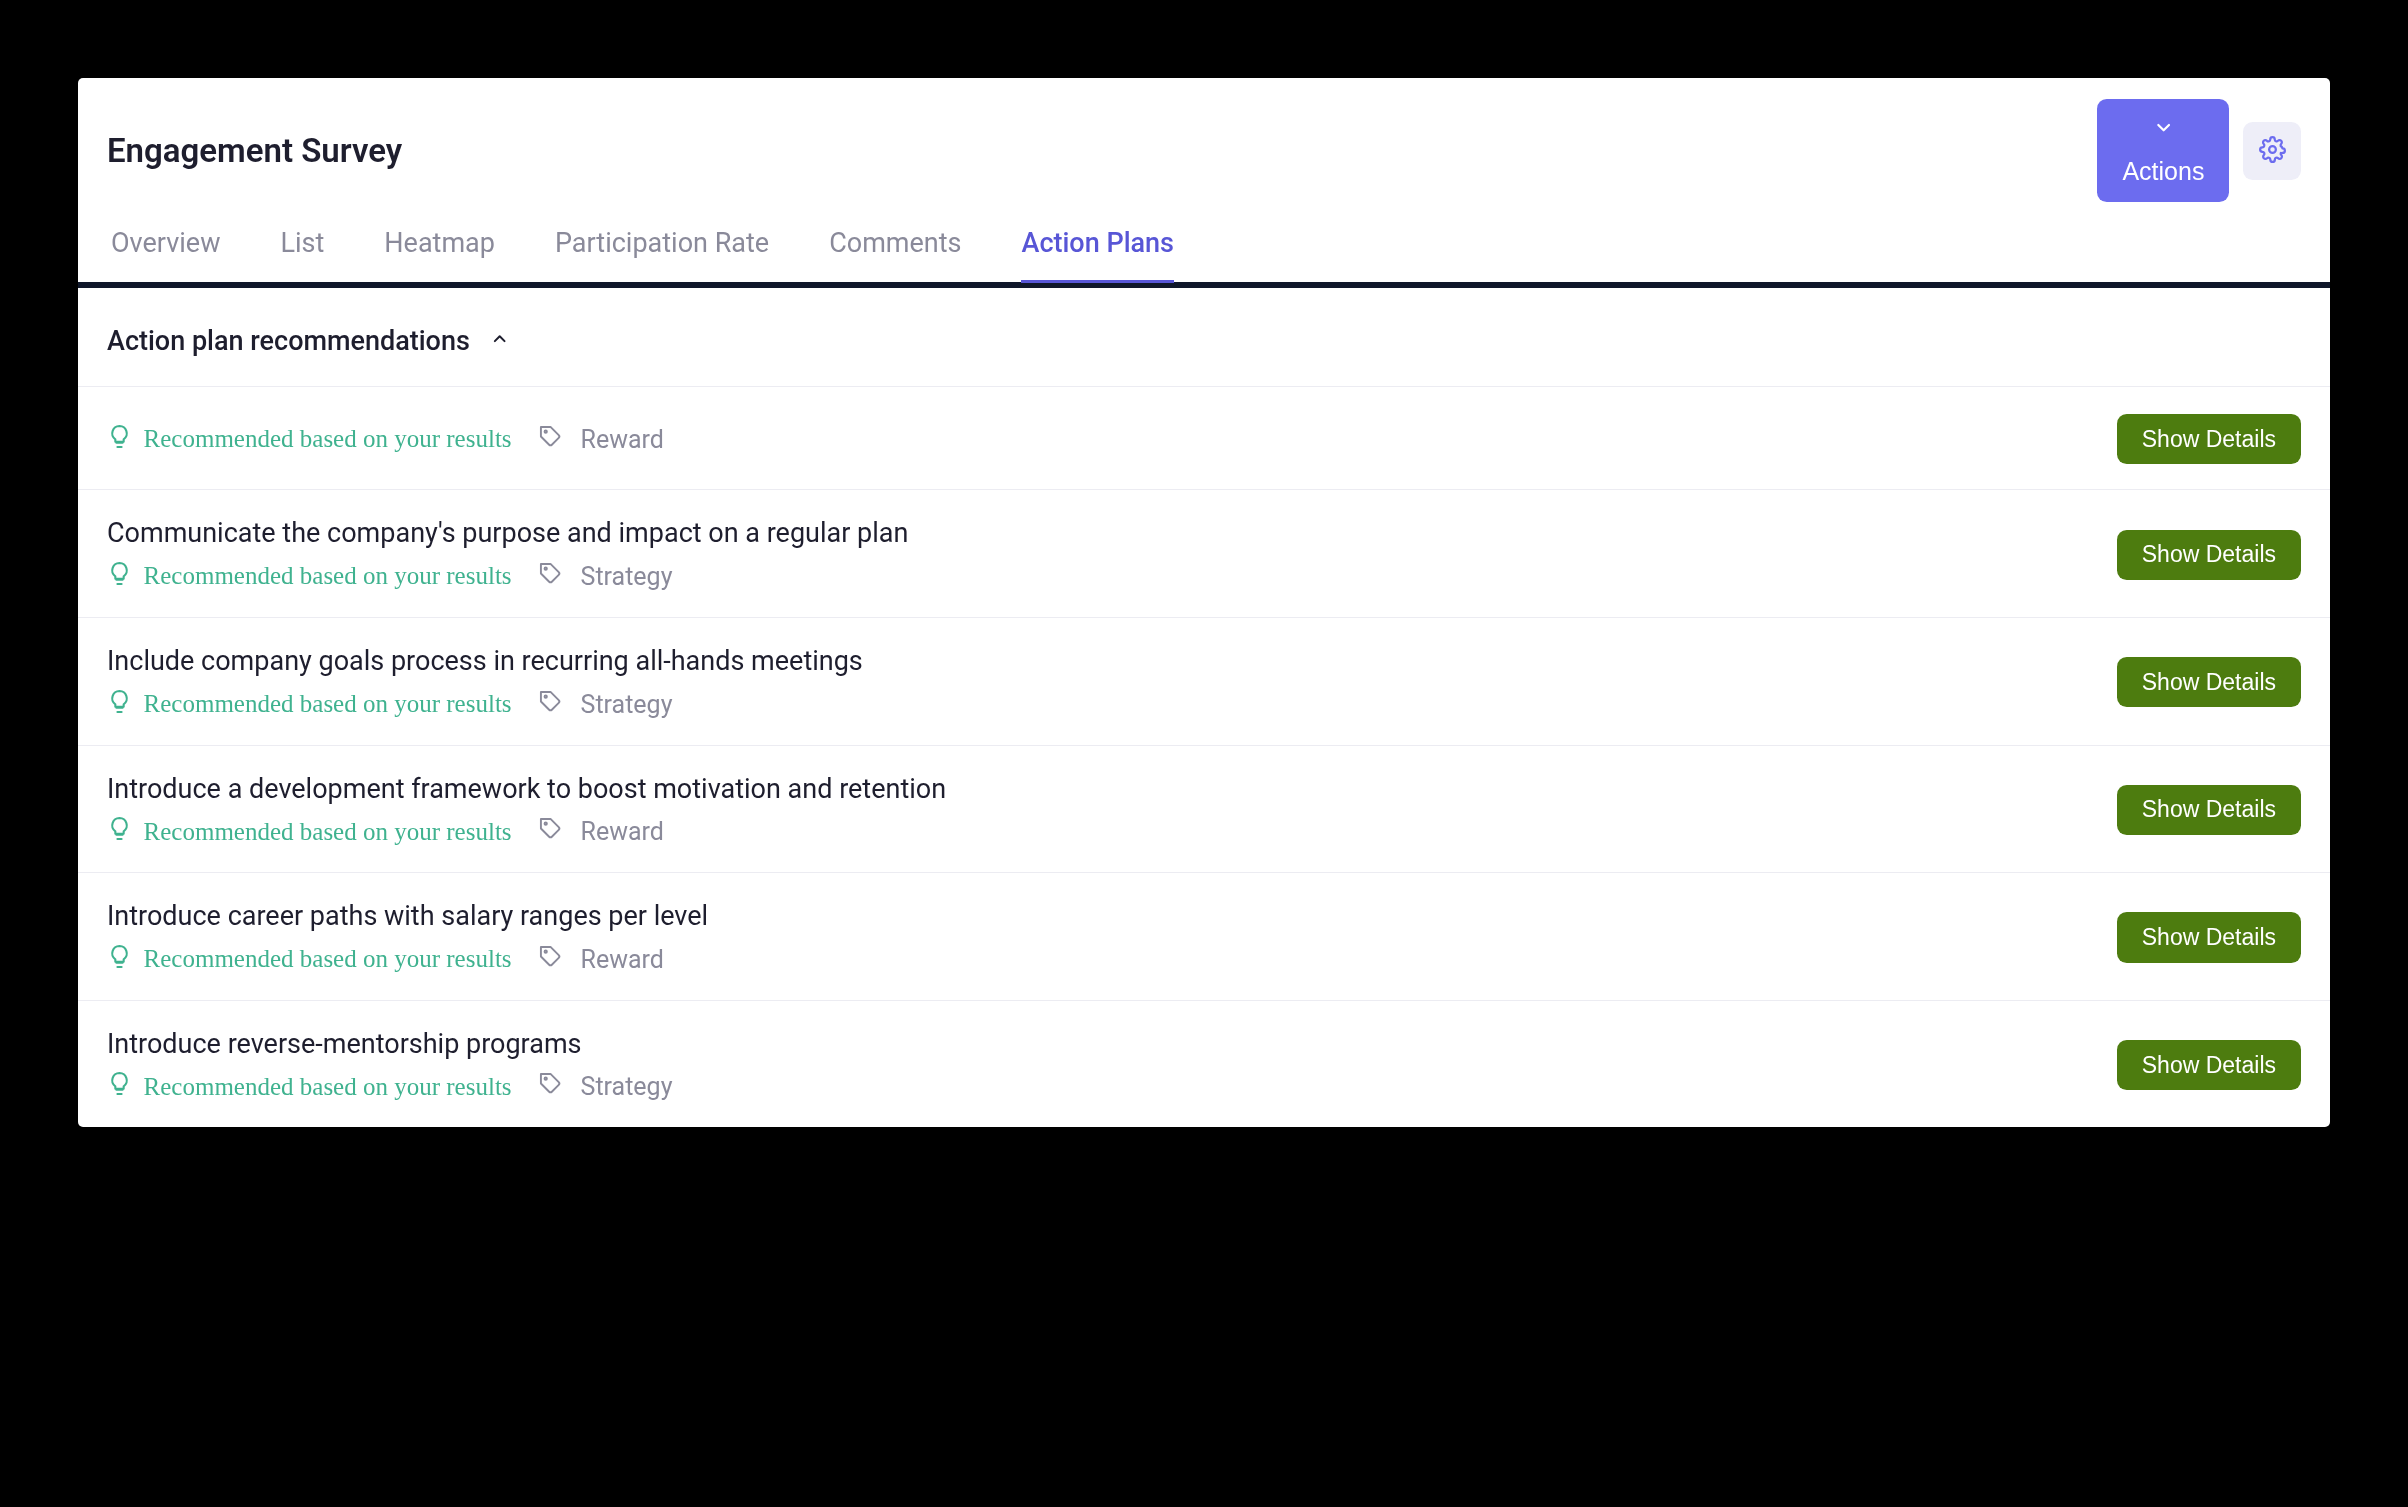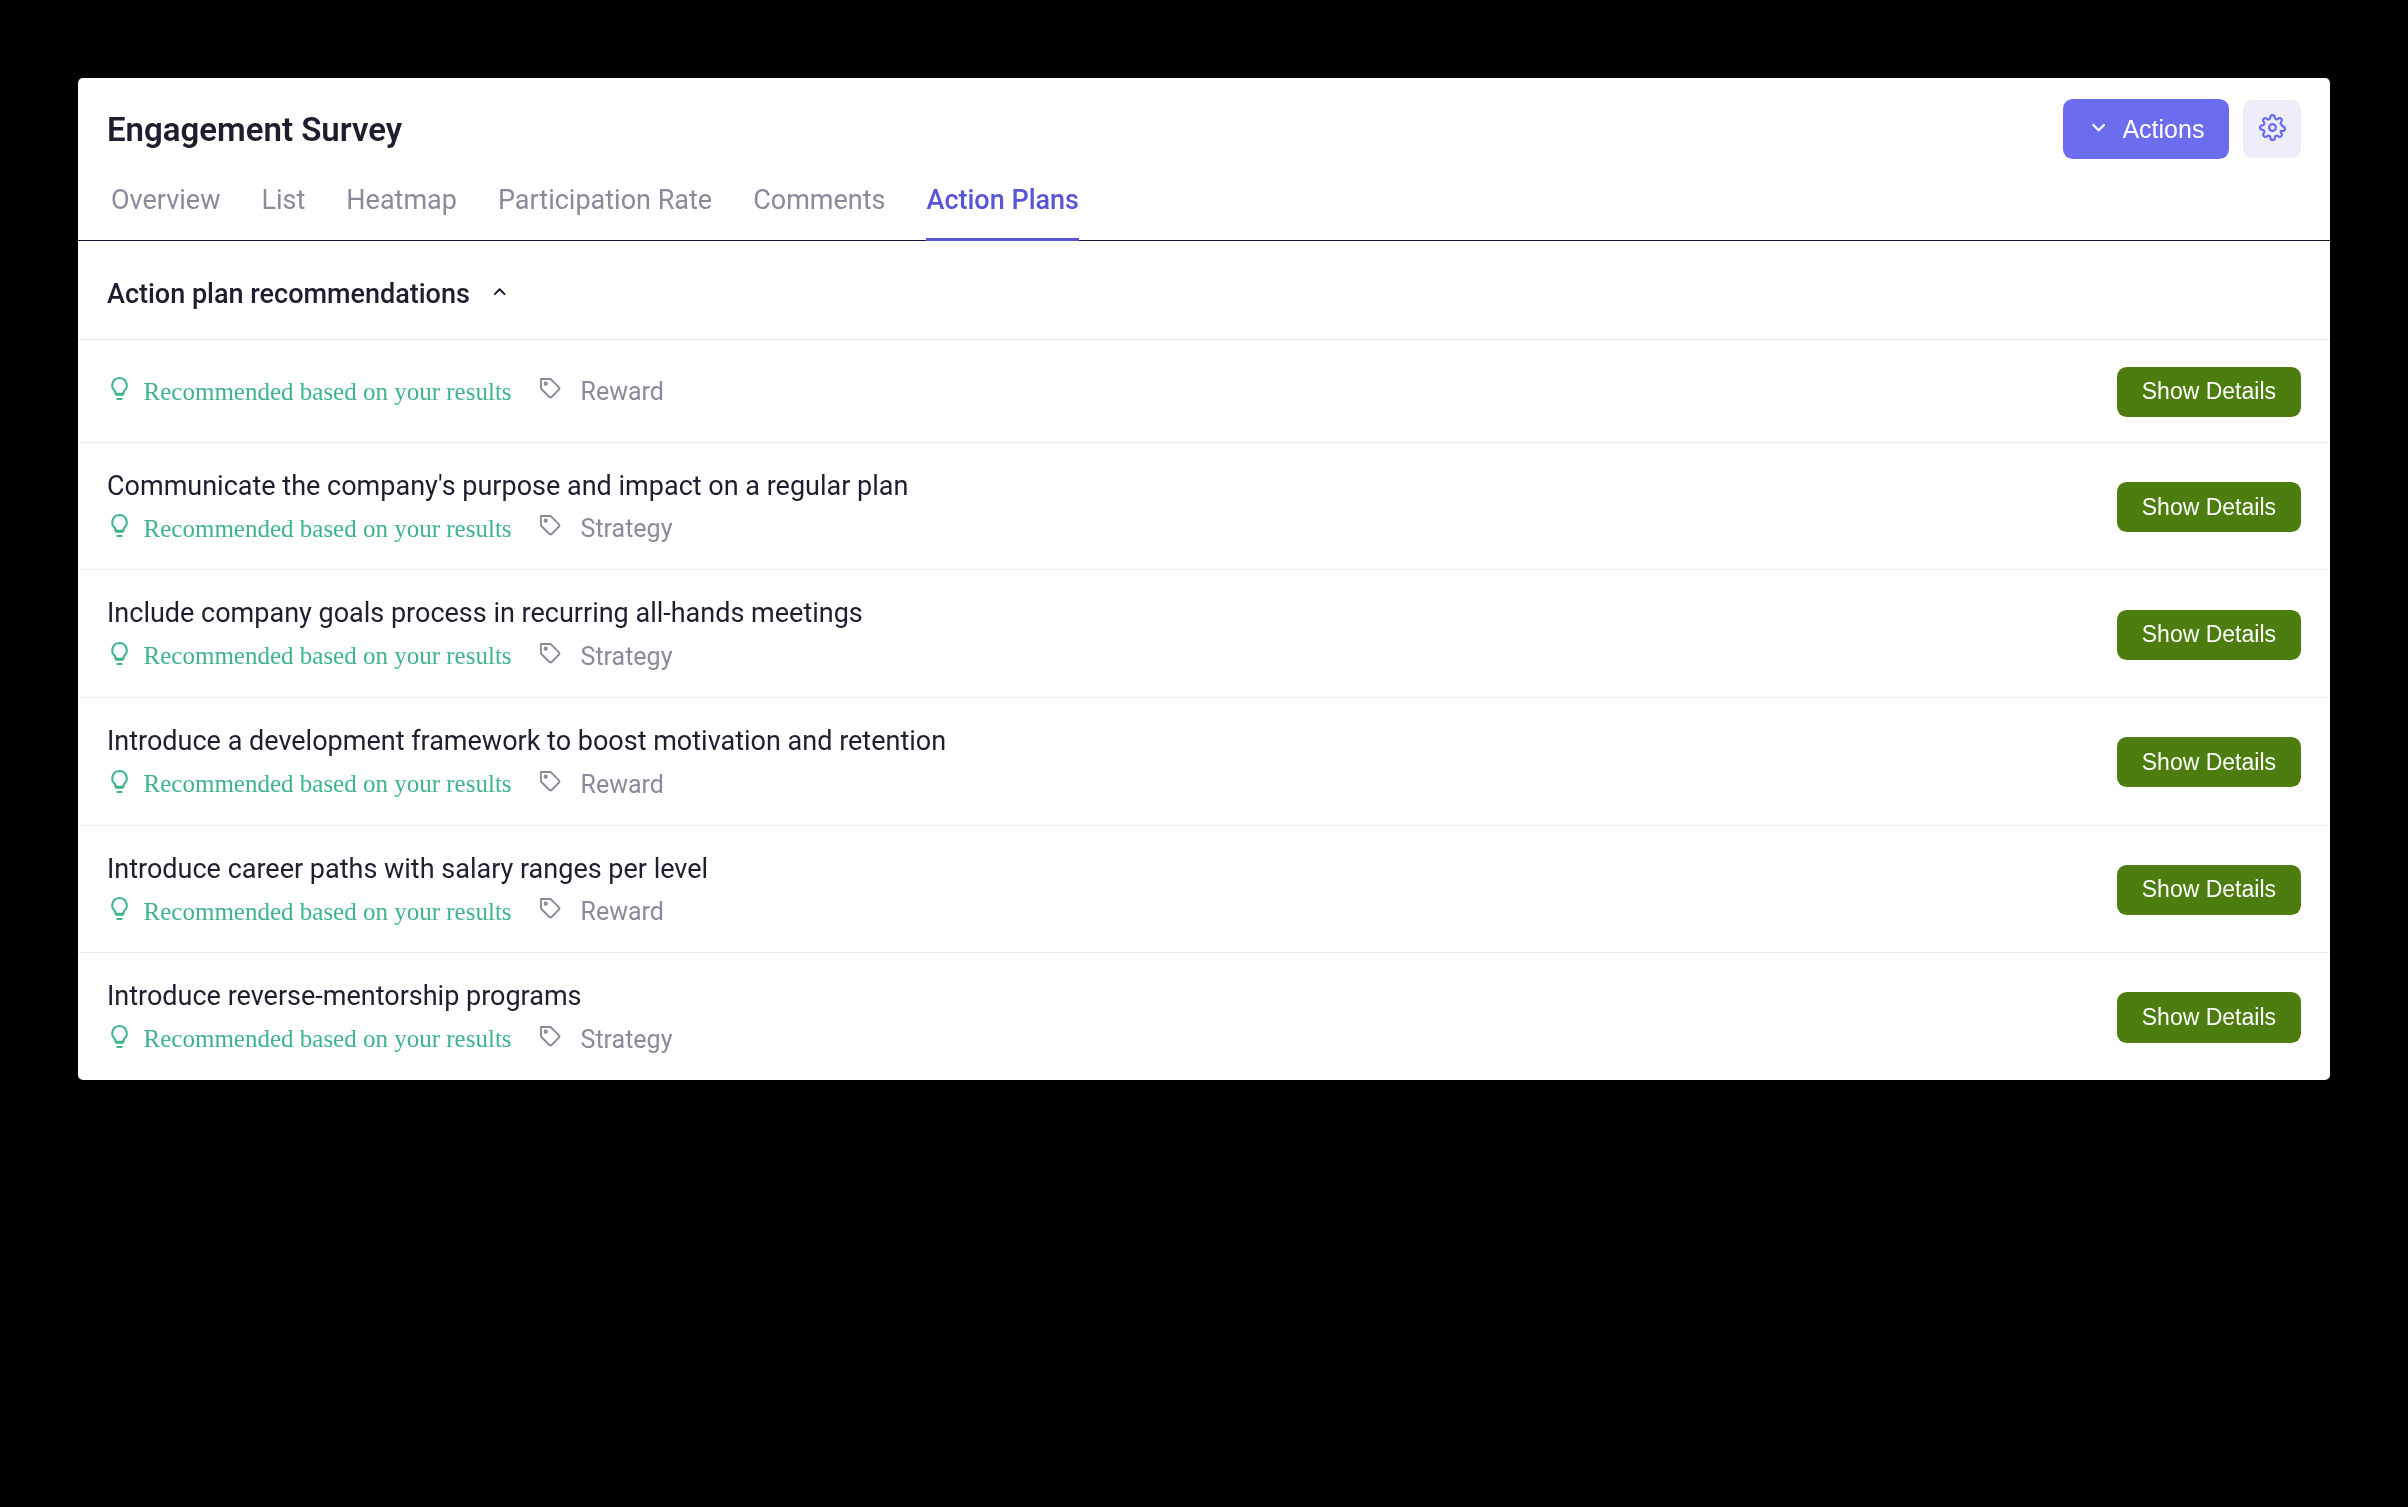--- a/index.html
+++ b/index.html
@@ -45,20 +45,21 @@
       align-items: center;
       gap: 13.6px;
       background: #6c6cef;
       color: #fff;
       border: none;
       border-radius: 9.7px;
       padding: 15.5px 25px;
       font-size: 25px;
       font-weight: 500;
       cursor: pointer;
+      flex-direction: column;
     }
     .actions-button svg {
       width: 21.3px;
       height: 21.3px;
     }
     .settings-button {
       display: inline-flex;
       align-items: center;
       justify-content: center;
       width: 58px;
@@ -69,23 +70,23 @@
       cursor: pointer;
       color: #6c6cef;
     }
     .settings-button svg {
       width: 27px;
       height: 27px;
     }
     
     .tabs {
       display: flex;
-      gap: 41px;
+      gap: 60px;
       padding: 25px 33px 0 33px;
-      border-bottom: 1px solid #0f172a;
+      border-bottom: 6px solid #0f172a;
     }
     .tab {
       font-size: 27px;
       color: #8a8a9a;
       padding-bottom: 21.3px;
       cursor: pointer;
       border-bottom: 3.9px solid transparent;
       margin-bottom: -1px;
     }
     .tab.active {

